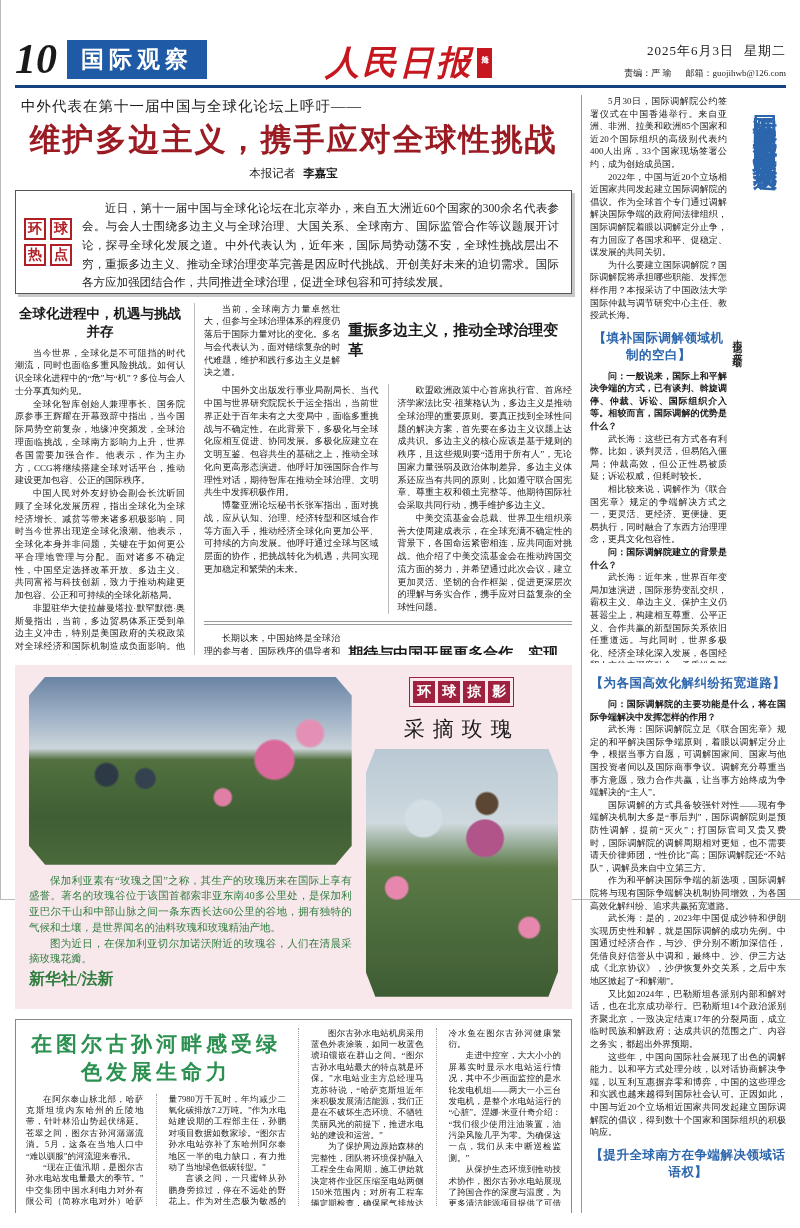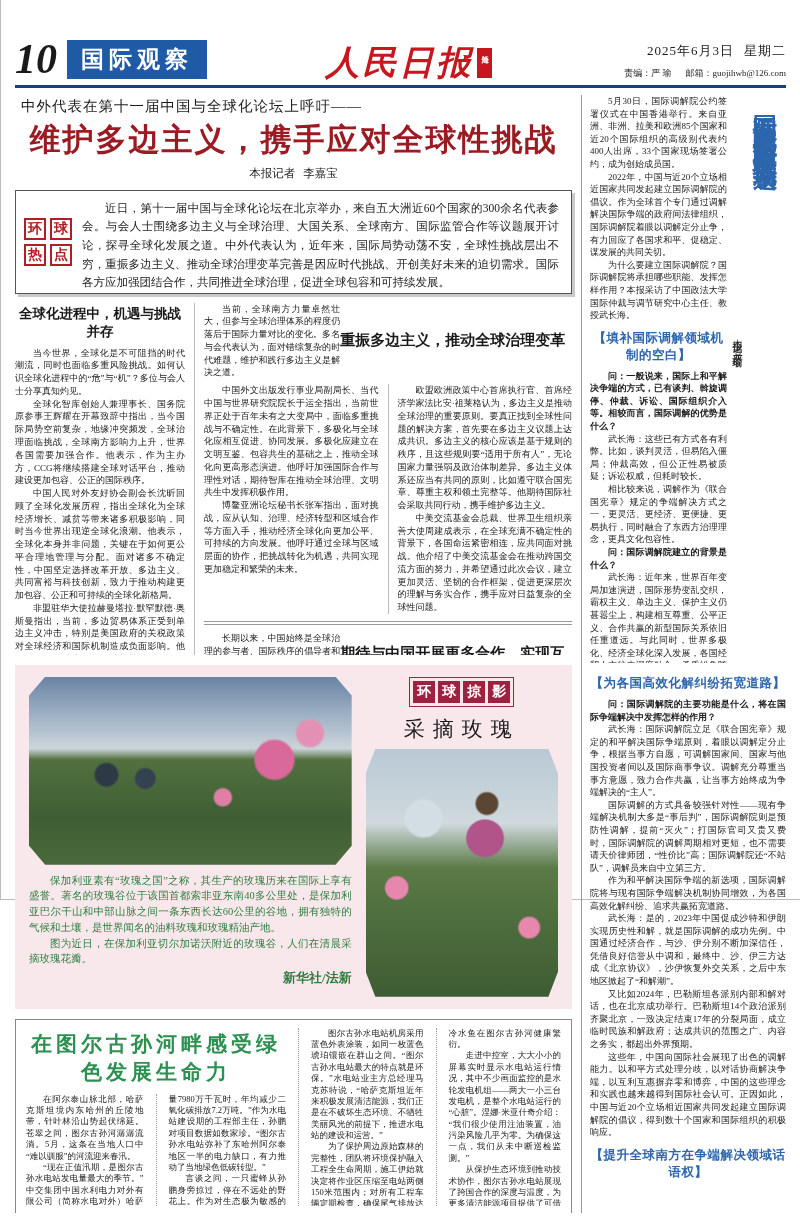--- a/index.html
+++ b/index.html
@@ -28,36 +28,36 @@
 
   
   .content { display:flex; margin-top:7px; height:1118px; overflow:hidden; }
   .left-region { flex:0 0 566px; padding-right:9px; overflow:hidden; }
   .right-region { flex:1; border-left:1px solid #999; padding-left:8px; overflow:hidden; }
 
   
   .kicker { font-size:14.5px; letter-spacing:1px; margin:2px 0 6px 6px; }
   .headline { color:#9b1b23; font-size:31px; font-weight:bold; letter-spacing:2px; text-align:center; line-height:1.15; }
   .byline { text-align:center; font-size:11.5px; margin:8px 0 9px 0; }
-  .byline .bn { font-weight:normal; margin-left:8px; }
+  .byline .bn { font-weight:bold; margin-left:8px; }
 
   .intro-box { border:1px solid #555; box-shadow:3px 3px 0 #c9c9c9; padding:8px 12px 8px 8px;
                display:flex; gap:10px; height:104px; overflow:hidden; }
   .hotspot { display:grid; grid-template-columns:repeat(2,22px); grid-auto-rows:22px; gap:4px; align-self:center; }
   .hotspot span { border:2px solid #b01f24; color:#b01f24; font-weight:bold; font-size:14px;
                   display:flex; align-items:center; justify-content:center; }
   .intro-text { flex:1; font-size:11.5px; line-height:1.62; }
   .intro-text p { text-indent:2em; text-align:justify; }
 
   .body-flex { display:flex; height:352px; overflow:hidden; margin-top:9px; }
   .body-flex p { font-size:9px; line-height:1.42; text-indent:2em; text-align:justify; }
   .col1 { flex:0 0 180px; border-right:1px solid #bbb; padding-right:9px; overflow:hidden; }
   .col-head { font-size:13.5px; font-weight:bold; text-align:center; margin:2px 0 6px 0; }
   .col-right { flex:1; padding-left:9px; overflow:hidden; }
-  .band { display:flex; margin:0 0 5px 0; }
+  .band { display:flex; gap:8px; margin:0 0 5px 0; }
   .band .lead-in { flex:0 0 37%; }
   .band-head { flex:1; font-size:15px; font-weight:bold; text-align:left; align-self:center; line-height:1.3; }
   .twocol { display:flex; }
   .tc { flex:1; }
   .tc + .tc { border-left:1px solid #bbb; margin-left:9px; padding-left:9px; }
   .dbl-rule { border-top:1px solid #999; border-bottom:1px solid #999; height:4px; margin:7px 0; }
 
   
   .photo-sec { margin-top:10px; background:#f8e8ec; padding:12px 14px; height:344px; display:flex; gap:14px; overflow:hidden; }
   .ps-left { flex:0 0 61%; display:flex; flex-direction:column; }
@@ -65,21 +65,21 @@
   .photo1 { height:188px; width:100%;
     background:
       radial-gradient(circle at 76% 44%, #d9699a 0 7%, rgba(0,0,0,0) 8%),
       radial-gradient(circle at 87% 30%, #e490b4 0 4%, rgba(0,0,0,0) 5%),
       radial-gradient(circle at 60% 64%, #df7fa6 0 3.5%, rgba(0,0,0,0) 4.5%),
       radial-gradient(circle at 24% 52%, #2d3a46 0 4%, rgba(0,0,0,0) 5%),
       radial-gradient(circle at 36% 54%, #33424e 0 4%, rgba(0,0,0,0) 5%),
       linear-gradient(180deg,#6a84a4 0%,#9db0c4 20%,#ccd5db 38%,#52713f 44%,#3f5e34 75%,#4a6a3c 100%); }
   .caption { margin-top:8px; font-size:10.5px; color:#2f7d3f; line-height:1.5; }
   .caption p { text-indent:2em; text-align:justify; }
-  .credit { text-align:right; font-weight:bold; color:#2f7d3f; font-size:13px; margin-top:2px; }
+  .credit { text-align:left; font-weight:bold; color:#2f7d3f; font-size:16px; margin-top:2px; }
   .ps-right { flex:1; display:flex; flex-direction:column; align-items:center; }
   .ps-label { border:1px solid #9e2140; padding:3px; display:flex; gap:3px; }
   .ps-label span { width:22px; height:22px; background:#9e2140; color:#fff; font-size:14px; font-weight:bold;
                    display:flex; align-items:center; justify-content:center; }
   .ps-title { font-size:21px; letter-spacing:8px; margin:8px 0 6px 0; font-weight:normal; }
   .photo2 { flex:1; width:100%;
     background:
       radial-gradient(circle at 62% 36%, #b0548a 0 9%, rgba(0,0,0,0) 10%),
       radial-gradient(circle at 63% 22%, #5a4632 0 4.5%, rgba(0,0,0,0) 5.5%),
       radial-gradient(circle at 16% 56%, #e887ad 0 5%, rgba(0,0,0,0) 6%),

